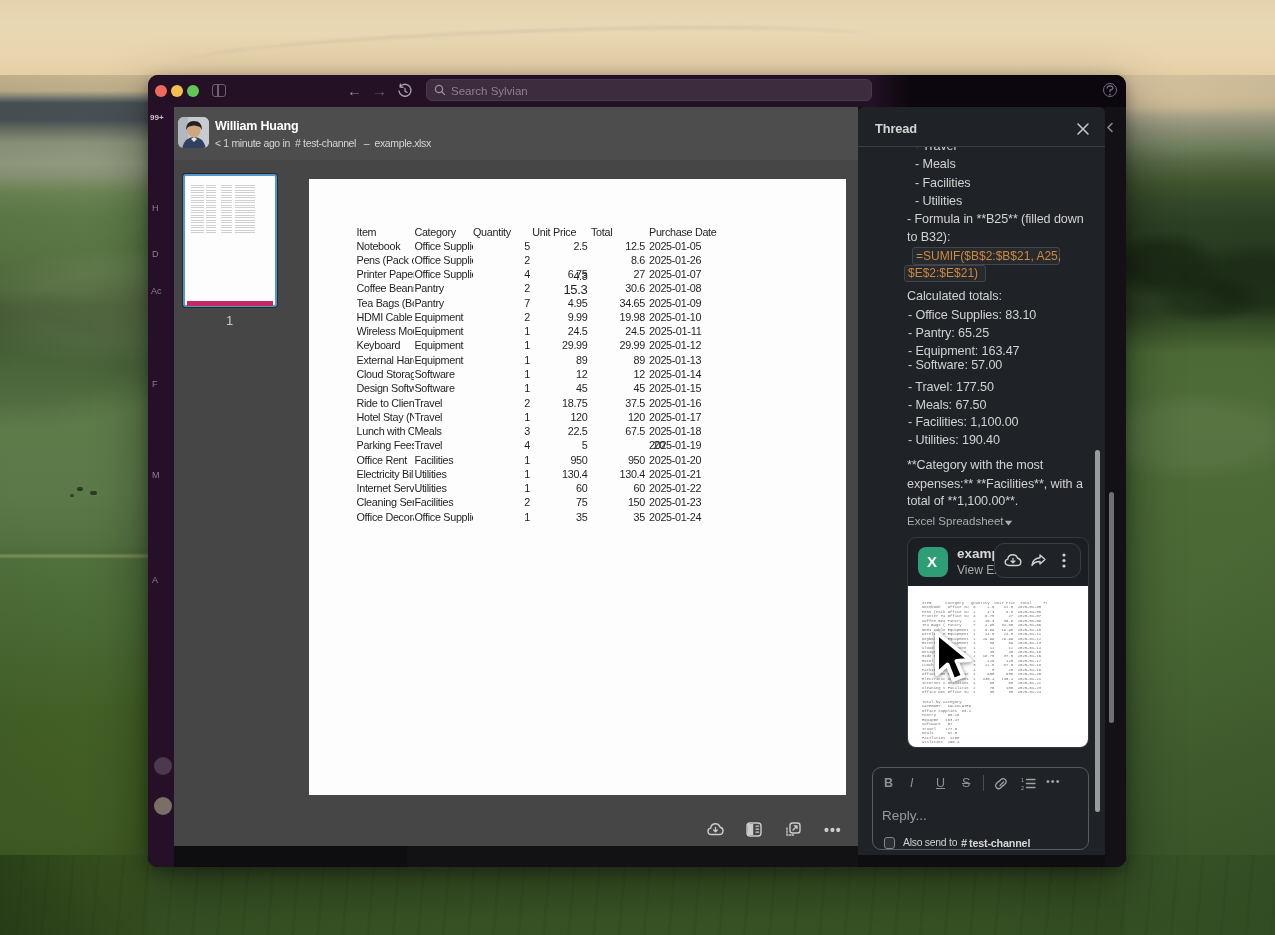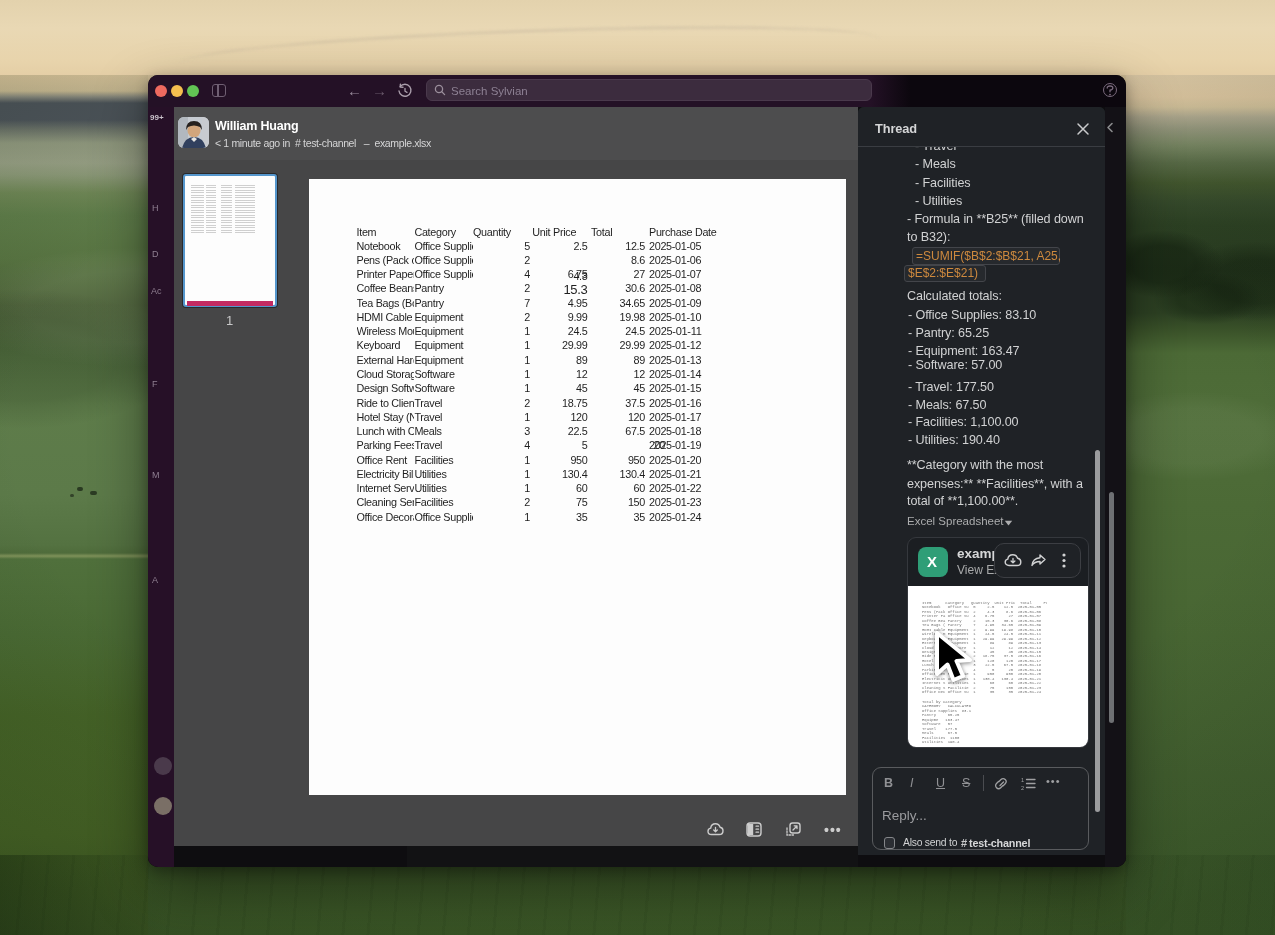--- a/index.html
+++ b/index.html
@@ -119,21 +119,21 @@
     <div class="t" style="left:266.4px;top:164.5px;font-size:10.8px;color:#1f1f1f;width:59px;overflow:hidden;">Office Supplies</div>
     <div class="t" style="left:342px;top:164.5px;font-size:10.8px;color:#1f1f1f;width:40px;overflow:hidden;text-align:right;">5</div>
     <div class="t" style="left:379.5px;top:164.5px;font-size:10.8px;color:#1f1f1f;width:60px;overflow:hidden;text-align:right;">2.5</div>
     <div class="t" style="left:437px;top:164.5px;font-size:10.8px;color:#1f1f1f;width:60px;overflow:hidden;text-align:right;">12.5</div>
     <div class="t" style="left:501px;top:164.5px;font-size:10.8px;color:#1f1f1f;">2025-01-05</div>
     <div class="t" style="left:208.5px;top:178.8px;font-size:10.8px;color:#1f1f1f;width:57.5px;overflow:hidden;">Pens (Pack of 10)</div>
     <div class="t" style="left:266.4px;top:178.8px;font-size:10.8px;color:#1f1f1f;width:59px;overflow:hidden;">Office Supplies</div>
     <div class="t" style="left:342px;top:178.8px;font-size:10.8px;color:#1f1f1f;width:40px;overflow:hidden;text-align:right;">2</div>
     <div class="t" style="left:379.5px;top:178.8px;font-size:10.8px;color:#1f1f1f;width:60px;overflow:hidden;text-align:right;margin-top:16px;">4.3</div>
     <div class="t" style="left:437px;top:178.8px;font-size:10.8px;color:#1f1f1f;width:60px;overflow:hidden;text-align:right;">8.6</div>
-    <div class="t" style="left:501px;top:178.8px;font-size:10.8px;color:#1f1f1f;">2025-01-06</div>
+    <div class="t" style="left:501px;top:178.8px;font-size:10.8px;color:#1f1f1f;">2025-01-26</div>
     <div class="t" style="left:208.5px;top:193.0px;font-size:10.8px;color:#1f1f1f;width:57.5px;overflow:hidden;">Printer Paper</div>
     <div class="t" style="left:266.4px;top:193.0px;font-size:10.8px;color:#1f1f1f;width:59px;overflow:hidden;">Office Supplies</div>
     <div class="t" style="left:342px;top:193.0px;font-size:10.8px;color:#1f1f1f;width:40px;overflow:hidden;text-align:right;">4</div>
     <div class="t" style="left:379.5px;top:193.0px;font-size:10.8px;color:#1f1f1f;width:60px;overflow:hidden;text-align:right;">6.75</div>
     <div class="t" style="left:437px;top:193.0px;font-size:10.8px;color:#1f1f1f;width:60px;overflow:hidden;text-align:right;">27</div>
     <div class="t" style="left:501px;top:193.0px;font-size:10.8px;color:#1f1f1f;">2025-01-07</div>
     <div class="t" style="left:208.5px;top:207.3px;font-size:10.8px;color:#1f1f1f;width:57.5px;overflow:hidden;">Coffee Beans</div>
     <div class="t" style="left:266.4px;top:207.3px;font-size:10.8px;color:#1f1f1f;width:59px;overflow:hidden;">Pantry</div>
     <div class="t" style="left:342px;top:207.3px;font-size:10.8px;color:#1f1f1f;width:40px;overflow:hidden;text-align:right;">2</div>
     <div class="t" style="left:379.5px;top:207.3px;font-size:13px;color:#1f1f1f;width:60px;overflow:hidden;text-align:right;">15.3</div>

